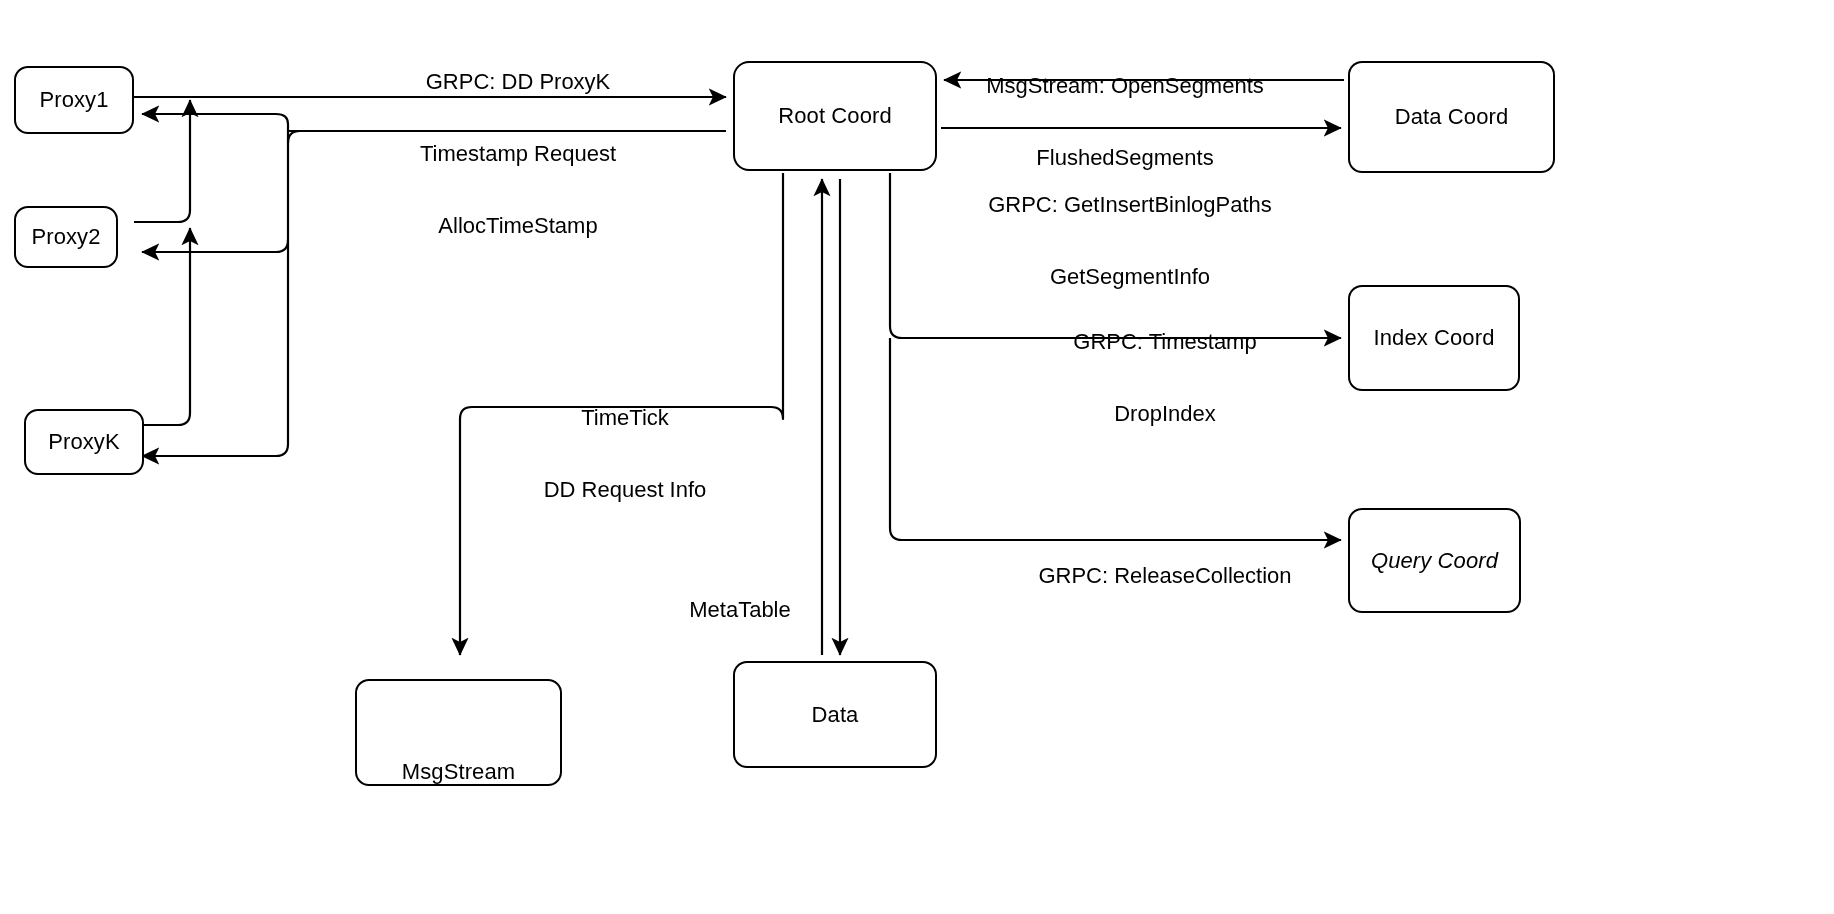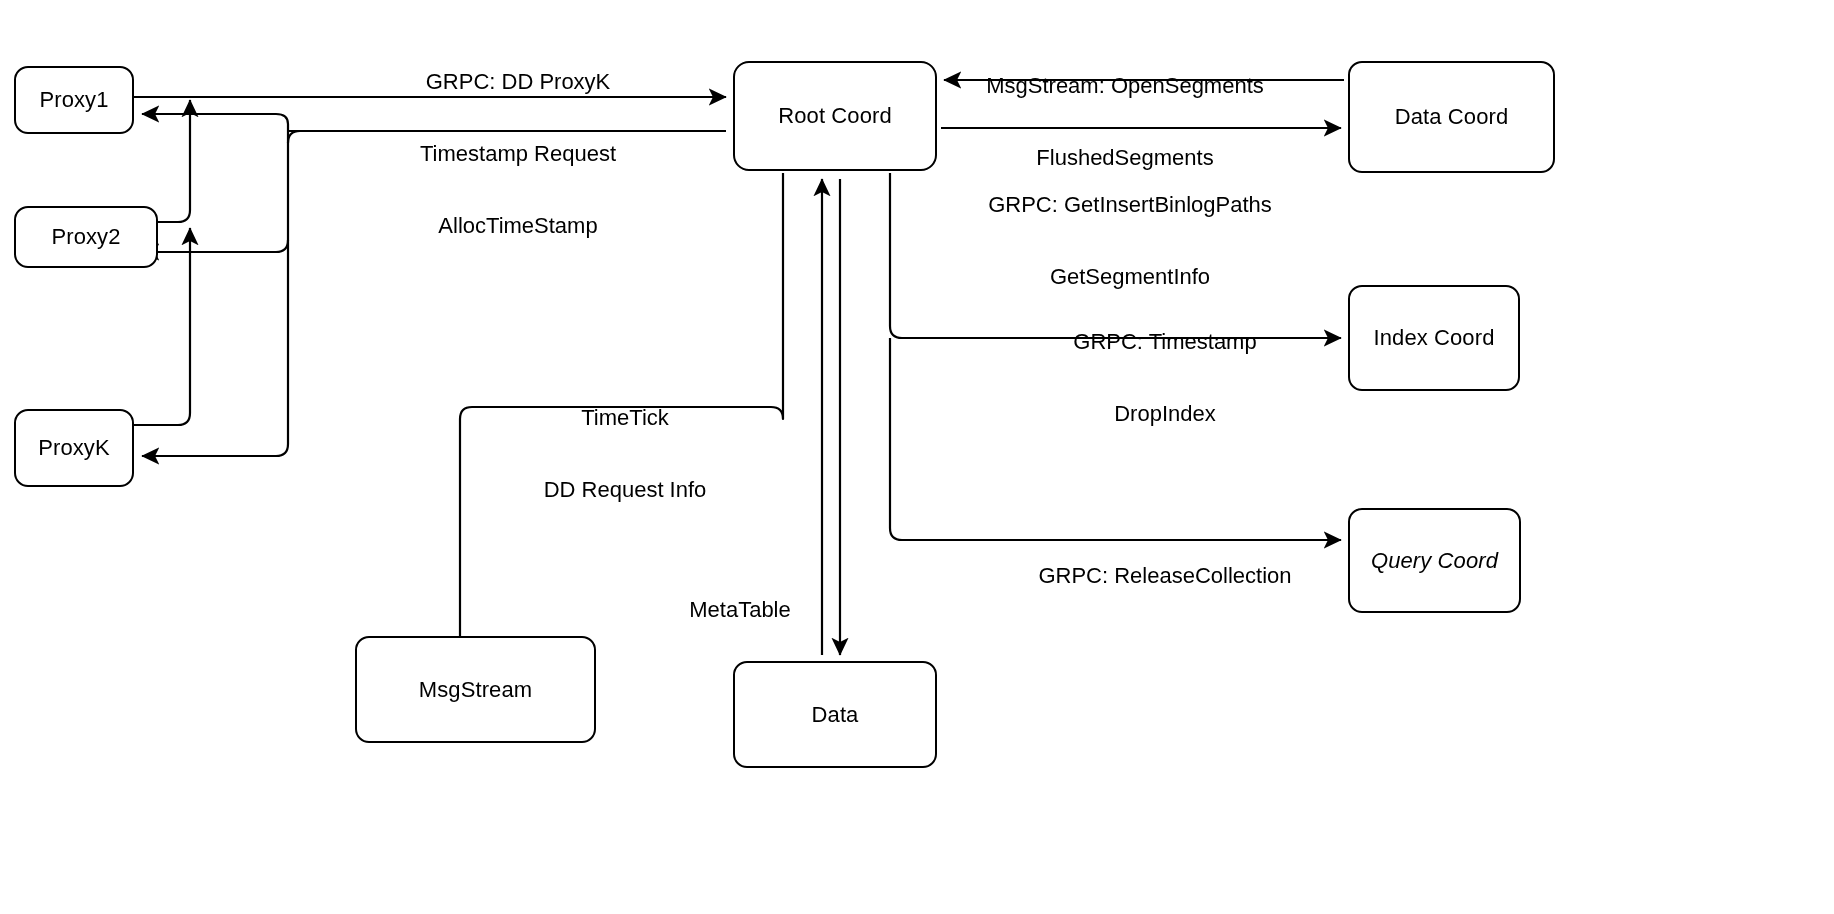--- a/index.html
+++ b/index.html
@@ -72,45 +72,45 @@
 
       <path d="M 840 179 L 840 655" marker-end="url(#arrow)"></path>
 
     </g>
   </svg>
 
   <div class="node" style="left:14px;top:66px;width:120px;height:68px;">
     <span>Proxy1</span>
   </div>
 
-  <div class="node" style="left:14px;top:206px;width:144px;height:62px;">
+  <div class="node" style="left:14px;top:206px;width:104px;height:62px;">
     <span>Proxy2</span>
   </div>
 
-  <div class="node" style="left:14px;top:409px;width:120px;height:78px;align-items:center;">
+  <div class="node" style="left:24px;top:409px;width:120px;height:66px;align-items:center;">
     <span>ProxyK</span>
   </div>
 
   <div class="node" style="left:733px;top:61px;width:204px;height:110px;border-radius:16px;">
     <span>Root Coord</span>
   </div>
 
   <div class="node" style="left:1348px;top:61px;width:207px;height:112px;">
     <span>Data Coord</span>
   </div>
 
   <div class="node" style="left:1348px;top:285px;width:172px;height:106px;">
     <span>Index Coord</span>
   </div>
 
   <div class="node" style="left:1348px;top:508px;width:173px;height:105px;font-style:italic;">
     <span>Query Coord</span>
   </div>
 
-  <div class="node" style="left:355px;top:636px;width:241px;height:107px;">
+  <div class="node" style="left:355px;top:679px;width:207px;height:107px;align-items:flex-end;">
     <span>MsgStream</span>
   </div>
 
   <div class="node" style="left:733px;top:661px;width:204px;height:107px;">
     <span>Data</span>
   </div>
 
   <div class="edge-label lbl-center" style="left:338px;top:22px;width:360px;">
     <div>GRPC: DD ProxyK</div>
     <div>Timestamp Request</div>

